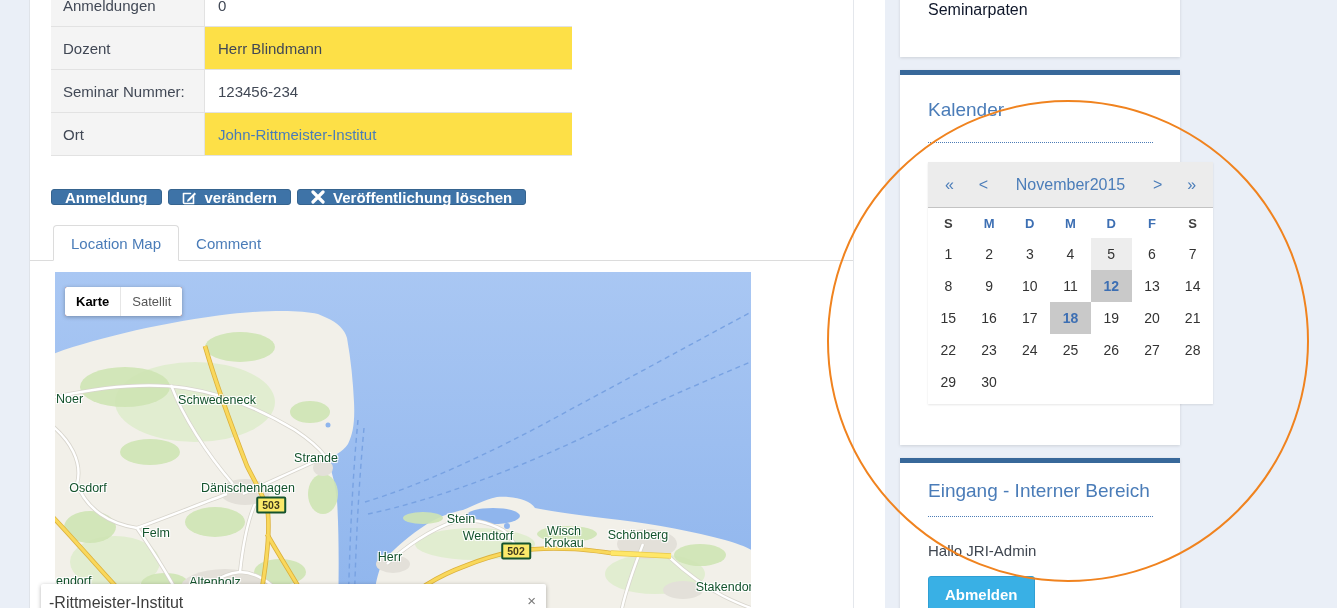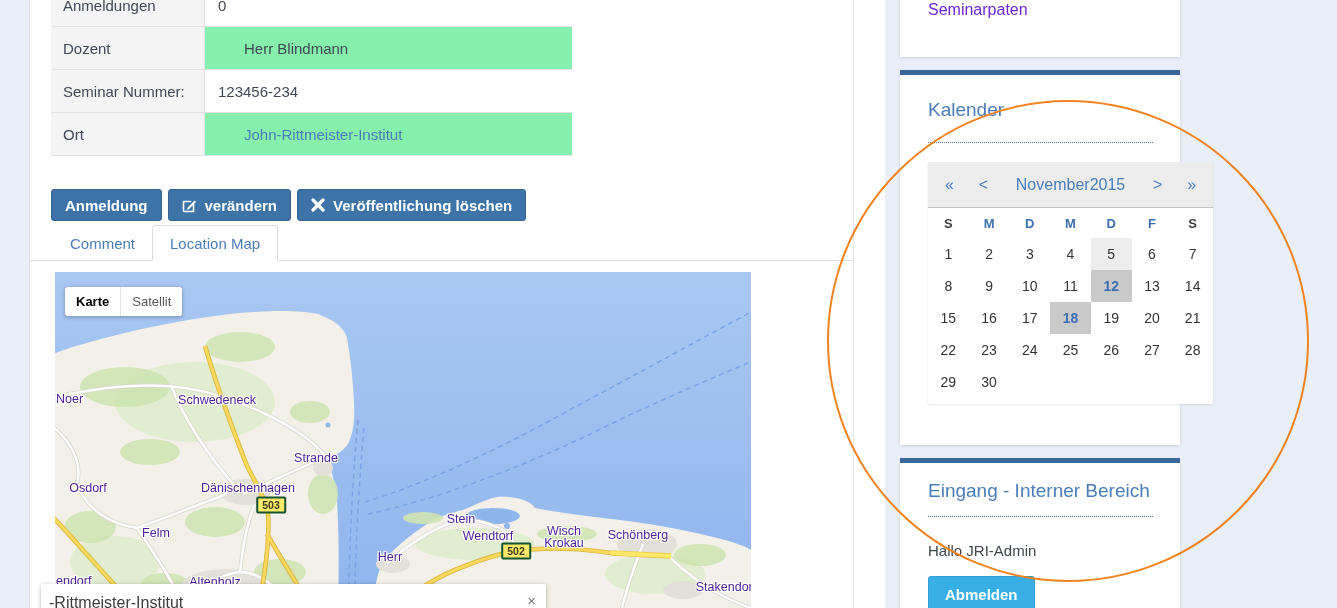--- a/index.html
+++ b/index.html
@@ -5,53 +5,53 @@
   html,body{margin:0;padding:0;}
   body{font-family:"Liberation Sans","DejaVu Sans",sans-serif;}
   .canvas{position:relative;width:1337px;height:608px;overflow:hidden;background:#eaeff7;}
 
   
   .left-wrapper{position:absolute;left:29px;top:-40px;width:855px;height:700px;background:#fff;border-left:1px solid #dfe3e9;}
   .left-inner-border{position:absolute;left:853px;top:-40px;width:1px;height:700px;background:#e4e7ec;}
 
   .seminar-table{position:absolute;left:51px;top:-17px;width:521px;border-bottom:1px solid #e2e2e2;font-size:15px;color:#414855;}
   .st-row{display:flex;height:43px;border-top:1px solid #e2e2e2;box-sizing:border-box;}
-  .st-row.striped{background:#86efac;gap:26px;}
+  .st-row.striped{background:#fde047;}
   .st-label{width:154px;box-sizing:border-box;padding-left:12px;display:flex;align-items:center;background:#f4f4f4;border-right:1px solid #e2e2e2;}
   .st-value{flex:1;padding-left:13px;display:flex;align-items:center;}
   .st-value.link{color:#4a7cb8;cursor:pointer;}
 
   .action-bar{position:absolute;left:51px;top:189px;display:flex;gap:6px;}
-  .btn-blue{display:inline-flex;align-items:center;gap:8px;height:32px;padding:0 13px;background:#3e73a7;border:1px solid #36648f;border-radius:3px;color:#fff;font-size:15px;font-weight:bold;box-sizing:border-box;cursor:pointer;}
+  .btn-blue{display:inline-flex;align-items:center;gap:8px;height:16px;padding:0 13px;background:#3e73a7;border:1px solid #36648f;border-radius:3px;color:#fff;font-size:15px;font-weight:bold;box-sizing:border-box;cursor:pointer;}
   .btn-blue .icn{display:inline-flex;align-items:center;}
 
   .tab-bar{position:absolute;left:30px;top:225px;width:823px;height:35px;border-bottom:1px solid #dcdcdc;box-sizing:content-box;}
   .tabs{position:absolute;left:23px;top:0;display:flex;}
   .tab{height:36px;box-sizing:border-box;padding:0 17px;display:flex;align-items:center;font-size:15px;color:#4a7cb8;cursor:pointer;background:transparent;margin-bottom:-1px;}
   .tab.active{background:#fff;border:1px solid #dcdcdc;border-bottom:1px solid #fff;border-radius:4px 4px 0 0;}
 
   
   .map{position:absolute;left:55px;top:272px;width:696px;height:336px;overflow:hidden;background:#9ebff0;}
-  .map-label{position:absolute;font-size:12.5px;color:#4c1d95;white-space:nowrap;
+  .map-label{position:absolute;font-size:12.5px;color:#14532d;white-space:nowrap;
     text-shadow:-1px -1px 0 rgba(255,255,255,.95),1px -1px 0 rgba(255,255,255,.95),-1px 1px 0 rgba(255,255,255,.95),1px 1px 0 rgba(255,255,255,.95),0 0 3px #fff;}
   .map-label.center{transform:translate(-50%,-50%);}
   .map-label.left{transform:translate(0,-50%);}
   .route-badge{position:absolute;transform:translate(-50%,-50%);background:#fbe96a;border:2px solid #14532d;border-radius:2px;font-size:10.5px;font-weight:bold;color:#403a1d;padding:0 4px;line-height:13px;}
   .map-type-control{position:absolute;left:10px;top:15px;display:flex;background:#7f1d1d;border-radius:2px;box-shadow:0 1px 4px rgba(0,0,0,.3);overflow:hidden;}
   .mt-btn{height:29px;display:flex;align-items:center;padding:0 11px;font-size:13px;color:#565656;cursor:pointer;background:#fff;}
   .mt-btn.active{font-weight:bold;color:#000;}
   .mt-btn + .mt-btn{border-left:1px solid #e6e6e6;}
   .info-window{position:absolute;left:41px;top:584px;width:505px;height:42px;background:#fff;border-radius:2px;box-shadow:0 1px 4px rgba(0,0,0,.3);z-index:5;}
   .iw-title{position:absolute;left:8px;top:10px;font-size:16px;color:#3d3d3d;}
   .iw-close{position:absolute;right:10px;top:9px;font-size:15px;color:#7a7a7a;cursor:pointer;line-height:15px;}
 
   
   .card{position:absolute;background:#fff;box-shadow:0 1px 3px rgba(0,0,0,.13);}
   .card-paten{left:900px;top:-30px;width:280px;height:87px;}
-  .paten-link{position:absolute;left:28px;top:31px;font-size:16px;color:#6d28d9;cursor:pointer;}
+  .paten-link{position:absolute;left:28px;top:31px;font-size:16px;color:#0f172a;cursor:pointer;}
   .card-topbar{position:absolute;left:0;top:0;width:100%;height:5px;background:#38689a;}
   .card-kalender{left:900px;top:70px;width:280px;height:375px;}
   .card-eingang{left:900px;top:458px;width:280px;height:170px;}
   .card-heading{position:absolute;left:28px;font-size:19px;color:#4a7cb8;white-space:nowrap;}
   .dotted-sep{position:absolute;left:28px;width:225px;border-bottom:1px dotted #4c7cb6;}
 
   .cal-table{position:absolute;left:28px;top:92px;width:285px;background:#fff;box-shadow:0 1px 2px rgba(0,0,0,.1);}
   .cal-nav{height:46px;background:#ececec;border-bottom:1px solid #c3c3c3;display:flex;align-items:center;box-sizing:border-box;padding:0 14px;color:#4b7db9;font-size:16px;}
   .cal-nav .nav-btn{cursor:pointer;padding:0 3px;}
   .cal-nav .nav-spacer{flex:1;}
@@ -115,22 +115,22 @@
         <svg width="14" height="14" viewBox="0 0 14 14">
             <path d="M2 2 L12 12 M12 2 L2 12" stroke="#fff" stroke-width="3.2" stroke-linecap="round"></path>
           </svg>
       </span>
       <span>Veröffentlichung löschen</span>
     </div>
   </div>
 
   <div class="tab-bar">
     <div class="tabs" id="tabs">
+        <div class="tab active">Location Map</div>
         <div class="tab">Comment</div>
-        <div class="tab active">Location Map</div>
       </div>
   </div>
 
   <div class="map">
     <svg width="696" height="341" viewBox="0 0 696 341">
       <defs>
         <linearGradient id="water" x1="0" y1="0" x2="0" y2="1">
           <stop offset="0" stop-color="#a9c7f3"></stop>
             <stop offset="1" stop-color="#8fb5ed"></stop>
         </linearGradient>

